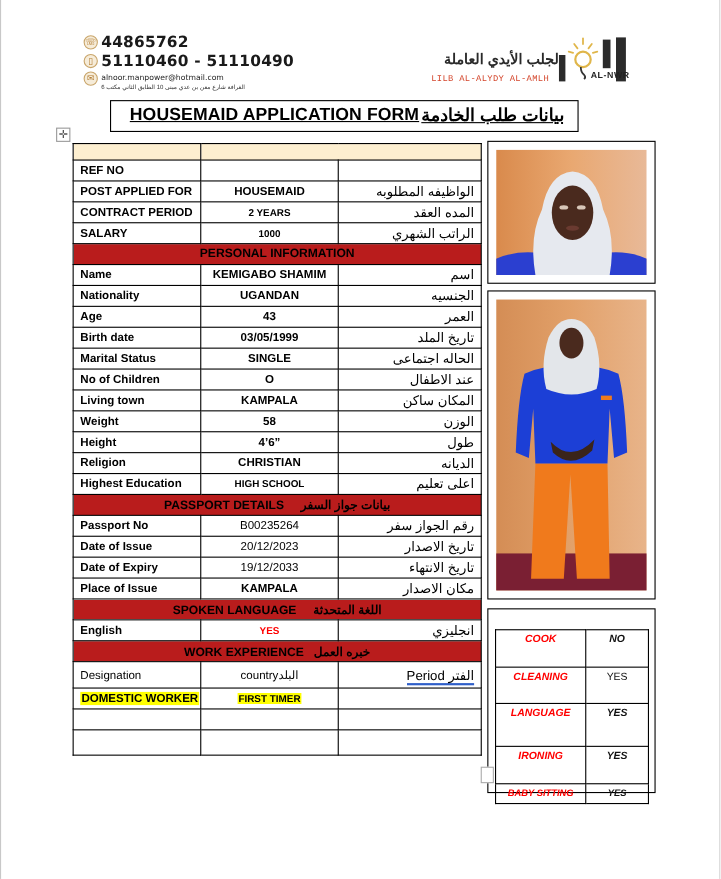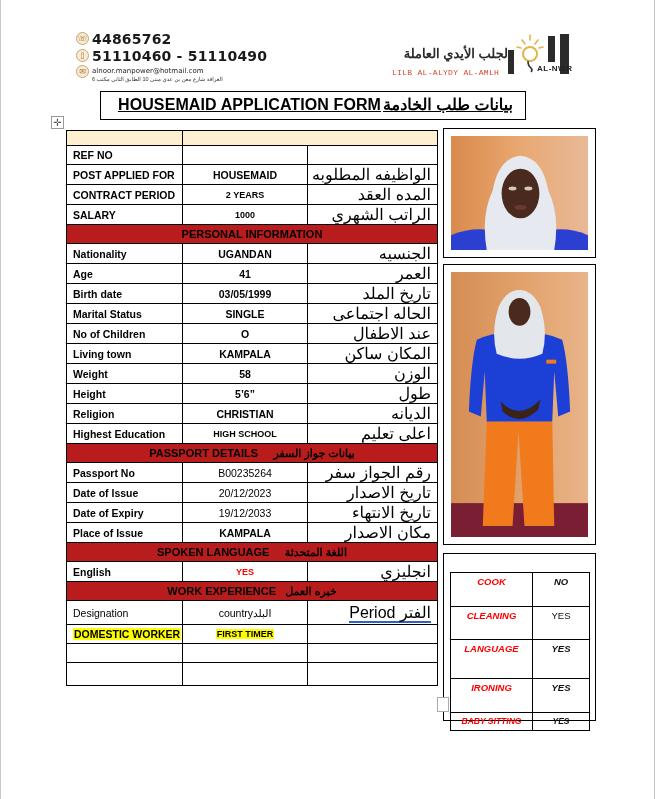--- a/index.html
+++ b/index.html
@@ -28,21 +28,21 @@
   .title-en { position: absolute; left: 17px; top: 4px; font-size: 16px; font-weight: bold; text-decoration: underline; letter-spacing: 0.1px; }
   .title-ar { position: absolute; right: 12px; top: 3px; font-size: 16px; font-weight: bold; text-decoration: underline; direction: rtl; }
 
   .move-handle { position: absolute; left: 51px; top: 116px; width: 13px; height: 13px; border: 1px solid #999; font-size: 10px; line-height: 11px; text-align: center; color: #555; background: #fff; }
 
   
   .main-table { position: absolute; left: 66px; top: 130px; width: 371px; border-collapse: collapse; table-layout: fixed; }
   .main-table td { border: 1px solid #000; height: 19px; font-size: 10.5px; padding: 0 6px; white-space: nowrap; overflow: hidden; }
   .main-table td.c1 { font-weight: bold; text-align: left; }
   .main-table td.c2 { font-weight: bold; text-align: center; }
-  .main-table td.c3 { text-align: right; direction: rtl; font-size: 16px; }
+  .main-table td.c3 { text-align: right; direction: rtl; font-size: 12px; }
   .main-table tr.topfill td { background: #fdefd0; height: 15px; }
   .main-table tr.section td { background: #b91c1c; font-weight: bold; text-align: center; font-size: 11px; }
   .main-table td.small { font-size: 9px; }
   .red { color: #ff0000; }
   .hl { background: #ffff00; padding: 0 1px; }
   .underline-blue { border-bottom: 2px solid #2f5fc9; }
   .main-table tr.blank td { height: 19px; }
   .main-table tr.blank.tall td { height: 23px; }
   .main-table tr.desig td { height: 24px; }
 
@@ -141,27 +141,32 @@
     <td class="c1">SALARY</td>
     <td class="c2 small">1000</td>
     <td class="c3">الراتب الشهري</td>
   </tr>
 
   <tr class="section">
     <td colspan="3">PERSONAL INFORMATION</td>
   </tr>
 
   <tr>
+    <td class="c1">Name</td>
+    <td class="c2">KEMIGABO SHAMIM</td>
+    <td class="c3">اسم</td>
+  </tr>
+  <tr>
     <td class="c1">Nationality</td>
     <td class="c2">UGANDAN</td>
     <td class="c3">الجنسيه</td>
   </tr>
   <tr>
     <td class="c1">Age</td>
-    <td class="c2">41</td>
+    <td class="c2">43</td>
     <td class="c3">العمر</td>
   </tr>
   <tr>
     <td class="c1">Birth date</td>
     <td class="c2">03/05/1999</td>
     <td class="c3">تاريخ الملد</td>
   </tr>
   <tr>
     <td class="c1">Marital Status</td>
     <td class="c2">SINGLE</td>
@@ -177,21 +182,21 @@
     <td class="c2">KAMPALA</td>
     <td class="c3">المكان ساكن</td>
   </tr>
   <tr>
     <td class="c1">Weight</td>
     <td class="c2">58</td>
     <td class="c3">الوزن</td>
   </tr>
   <tr>
     <td class="c1">Height</td>
-    <td class="c2">5’6”</td>
+    <td class="c2">4’6”</td>
     <td class="c3">طول</td>
   </tr>
   <tr>
     <td class="c1">Religion</td>
     <td class="c2">CHRISTIAN</td>
     <td class="c3">الديانه</td>
   </tr>
   <tr>
     <td class="c1">Highest Education</td>
     <td class="c2 small">HIGH SCHOOL</td>

